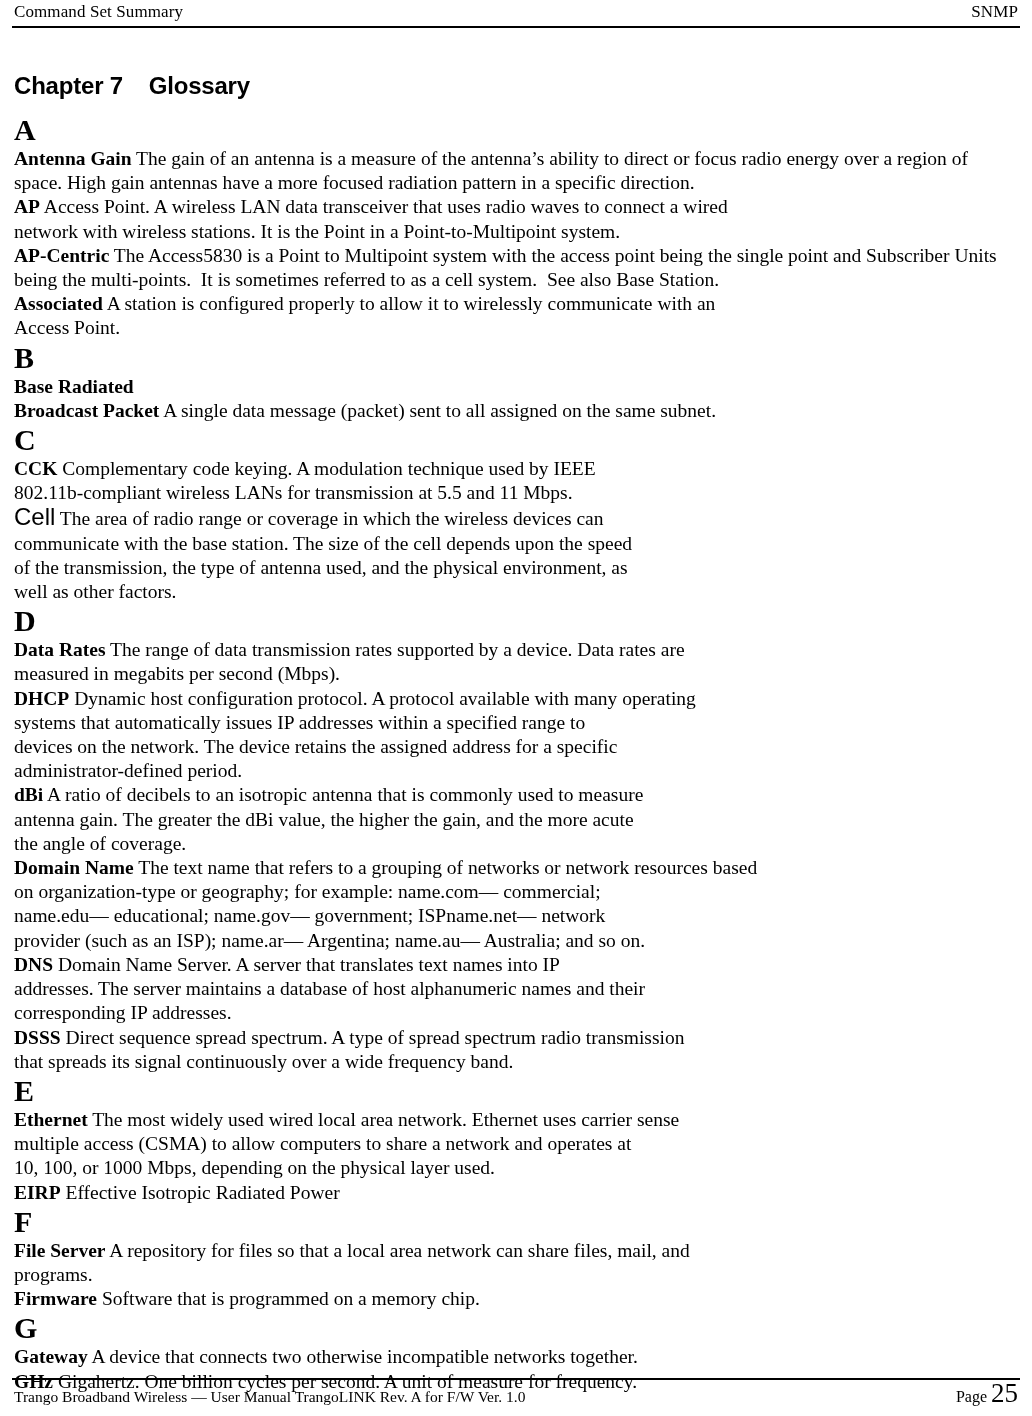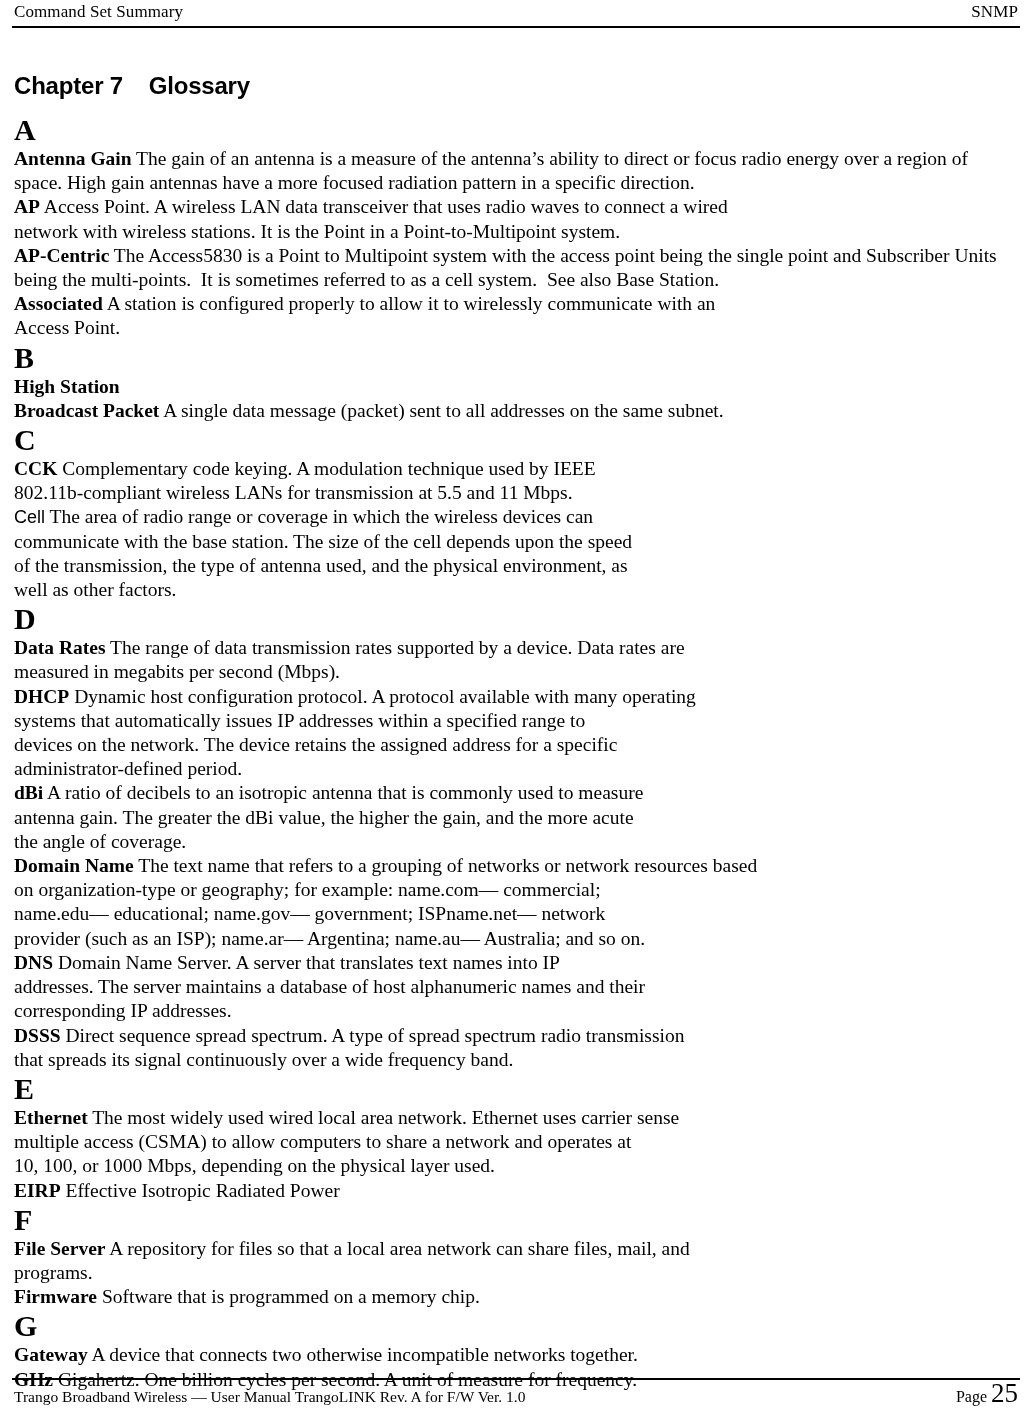--- a/index.html
+++ b/index.html
@@ -85,21 +85,21 @@
     margin: 0;
     padding: 0;
     white-space: pre-wrap;
   }
   .term {
     font-weight: bold;
   }
   .term-sans {
     font-family: "Liberation Sans", sans-serif;
     font-weight: normal;
-    font-size: 18px;
+    font-size: 24px;
   }
 
   
   .footer-rule {
     position: absolute;
     left: 12px;
     top: 1378px;
     width: 1008px;
     height: 0;
     border-top: 2px solid #000;
@@ -144,22 +144,22 @@
 space. High gain antennas have a more focused radiation pattern in a specific direction.</span></div>
         <div class="entry"><span class="term">AP</span><span class="definition"> Access Point. A wireless LAN data transceiver that uses radio waves to connect a wired
 network with wireless stations. It is the Point in a Point-to-Multipoint system.</span></div>
         <div class="entry"><span class="term">AP-Centric</span><span class="definition"> The Access5830 is a Point to Multipoint system with the access point being the single point and Subscriber Units
 being the multi-points.  It is sometimes referred to as a cell system.  See also Base Station.</span></div>
         <div class="entry"><span class="term">Associated</span><span class="definition"> A station is configured properly to allow it to wirelessly communicate with an
 Access Point.</span></div>
       </div>
       <div class="letter-heading">B</div>
       <div class="entries">
-        <div class="entry"><span class="term">High Station</span><span class="definition"></span></div>
-        <div class="entry"><span class="term">Broadcast Packet</span><span class="definition"> A single data message (packet) sent to all addresses on the same subnet.</span></div>
+        <div class="entry"><span class="term">Base Radiated</span><span class="definition"></span></div>
+        <div class="entry"><span class="term">Broadcast Packet</span><span class="definition"> A single data message (packet) sent to all assigned on the same subnet.</span></div>
       </div>
       <div class="letter-heading">C</div>
       <div class="entries">
         <div class="entry"><span class="term">CCK</span><span class="definition"> Complementary code keying. A modulation technique used by IEEE
 802.11b-compliant wireless LANs for transmission at 5.5 and 11 Mbps.</span></div>
         <div class="entry"><span class="term term-sans">Cell</span><span class="definition"> The area of radio range or coverage in which the wireless devices can
 communicate with the base station. The size of the cell depends upon the speed
 of the transmission, the type of antenna used, and the physical environment, as
 well as other factors.</span></div>
       </div>

